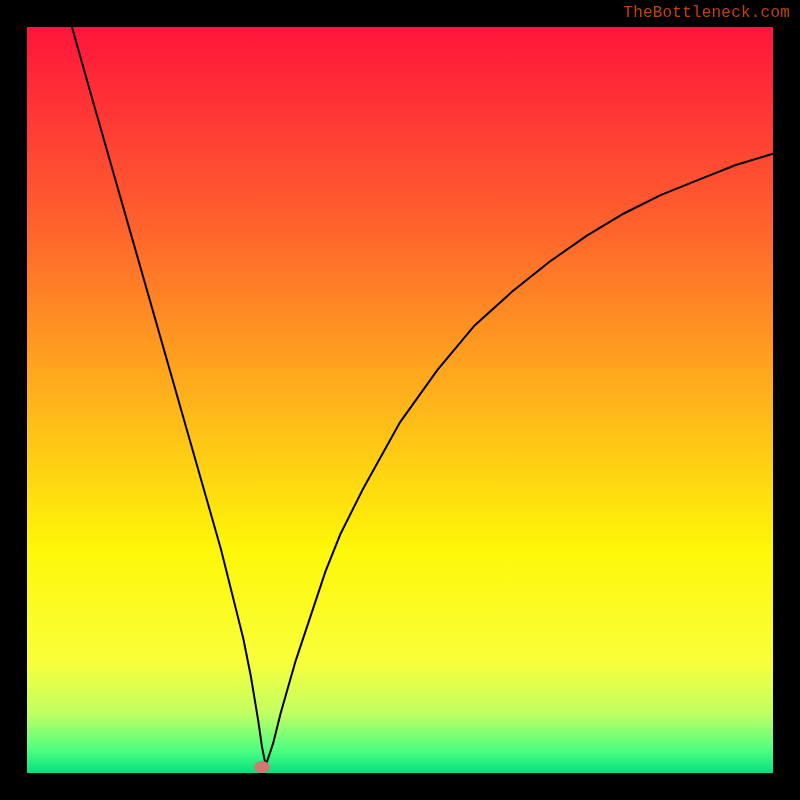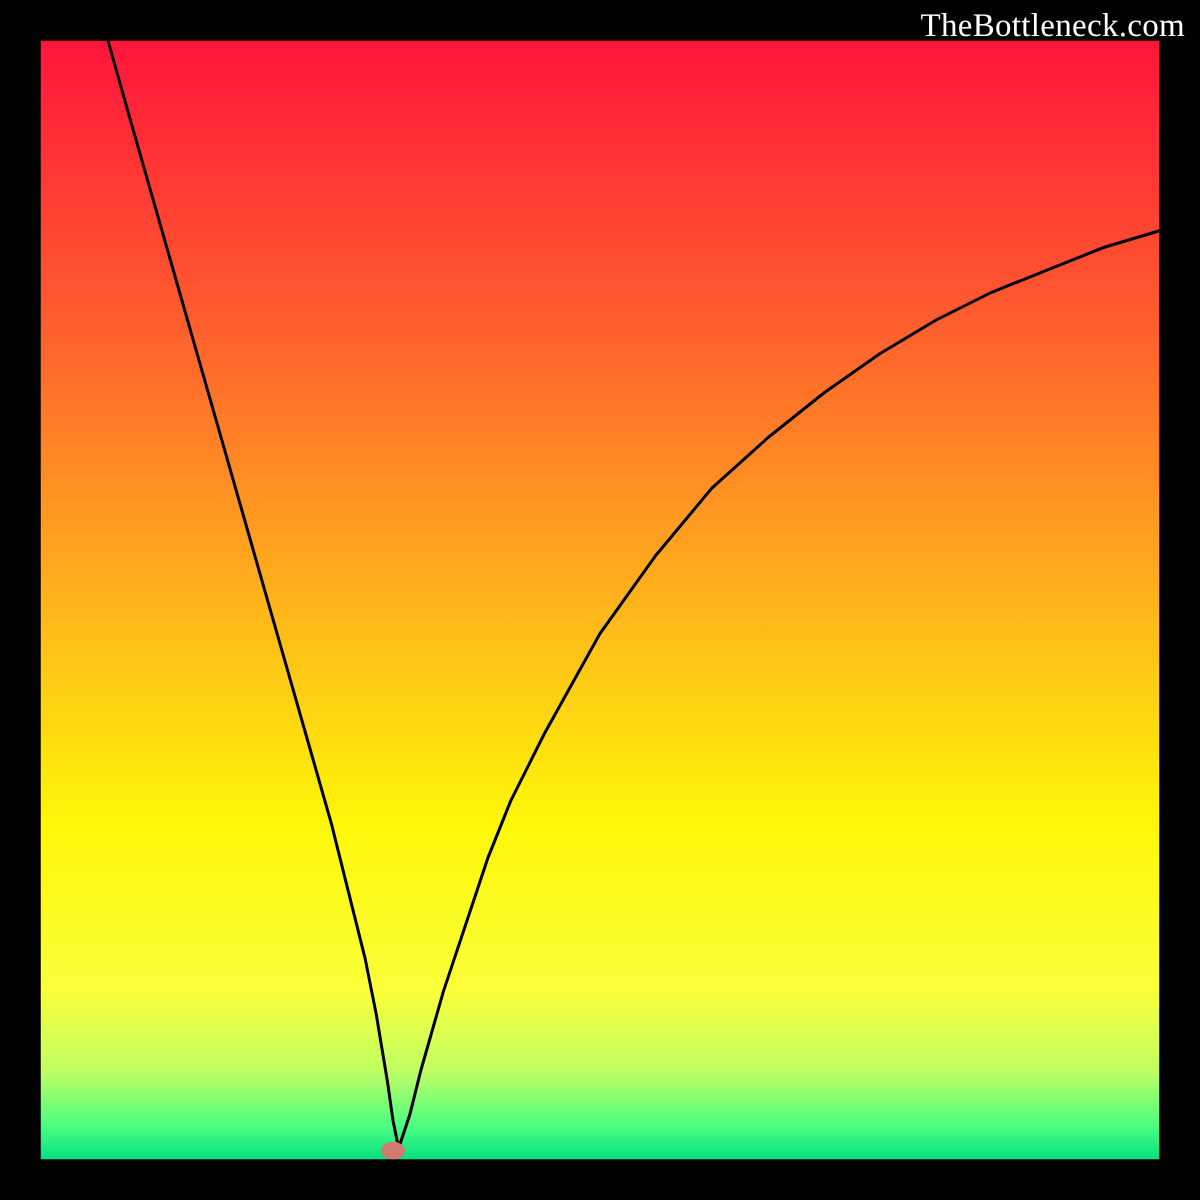--- a/index.html
+++ b/index.html
@@ -15,23 +15,23 @@
     left: 27px;
     top: 27px;
     width: 746px;
     height: 746px;
     background: #000;
   }
   .watermark {
     position: absolute;
     top: 4px;
     right: 10px;
-    font-family: Liberation Serif, serif;
-    font-size: 22px;
-    color: #ffffff;
+    font-family: Liberation Mono, monospace;
+    font-size: 16px;
+    color: #c2410c;
     letter-spacing: 0.2px;
     z-index: 5;
   }
   svg.plot {
     position: absolute;
     left: 0;
     top: 0;
     width: 746px;
     height: 746px;
     display: block;

